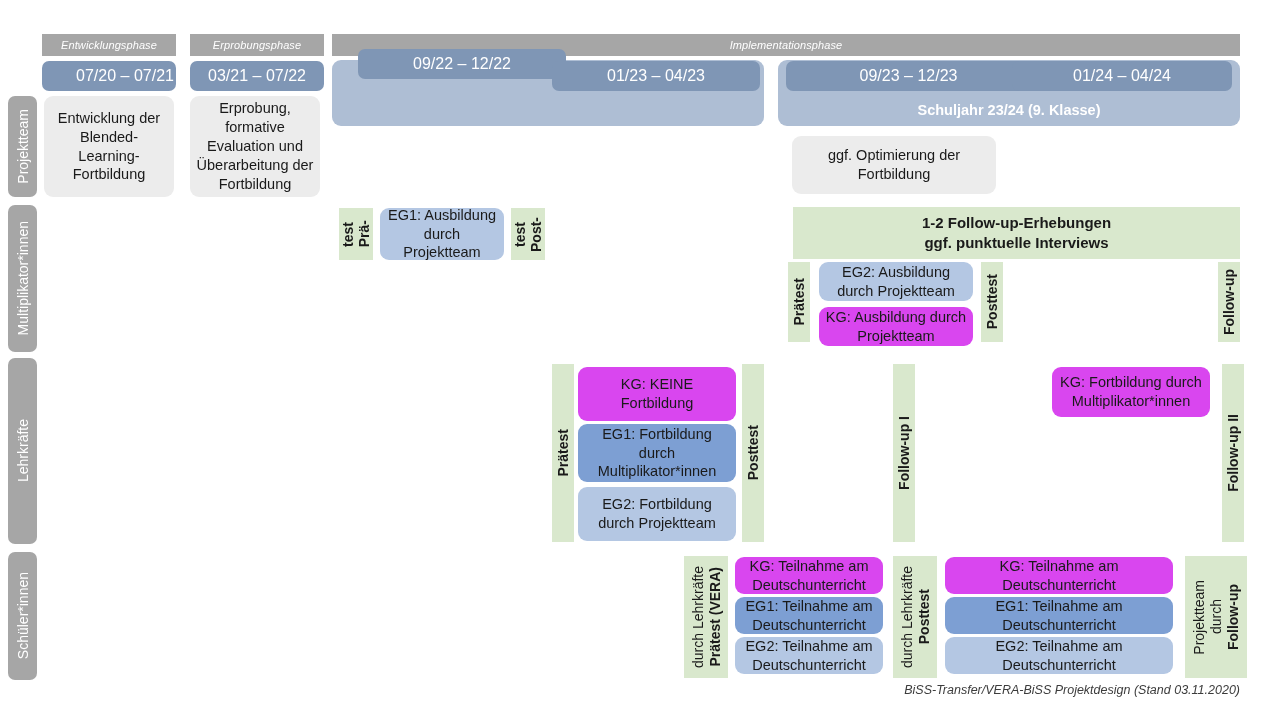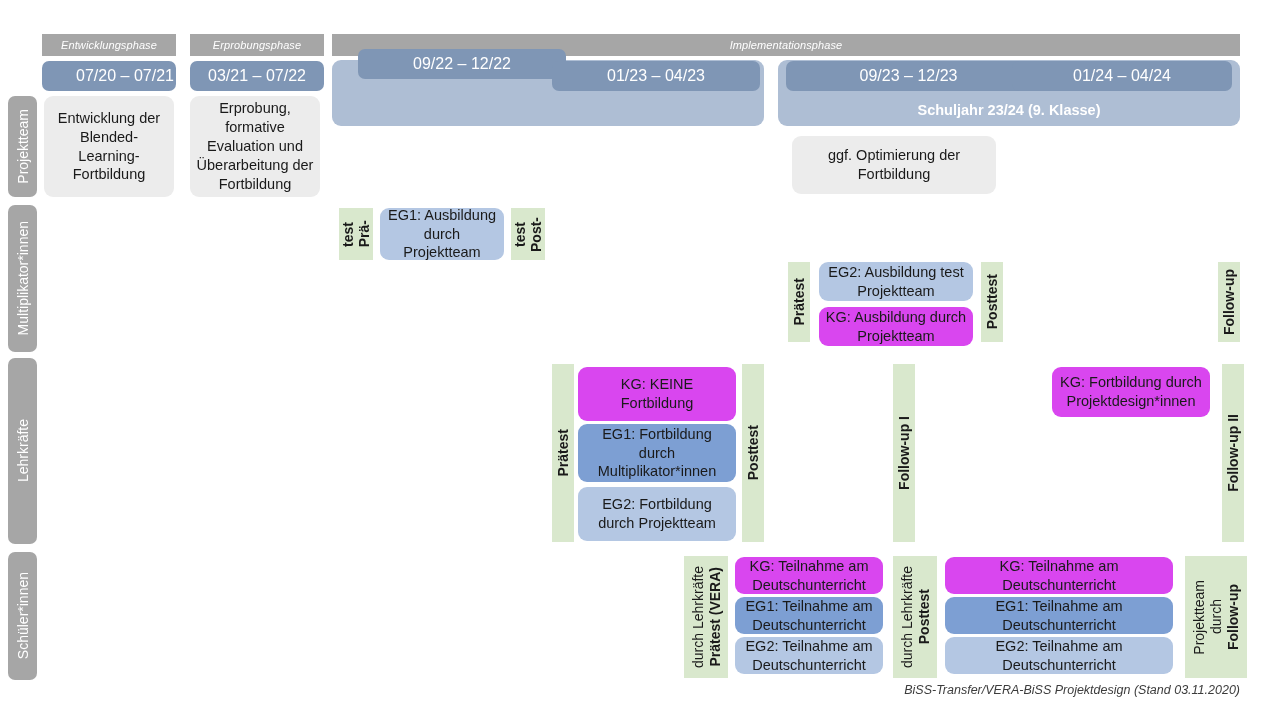--- a/index.html
+++ b/index.html
@@ -233,26 +233,32 @@
   <div class="abs blue-light" style="left:380px; top:208px; width:124px; height:52px;">
     <span>EG1: Ausbildung durch Projektteam</span>
   </div>
   <div class="abs green-bar" style="left:511px; top:208px; width:34px; height:52px;">
     <div class="twoline-v">
       <span>Post-</span>
       <span>test</span>
     </div>
   </div>
 
+  <div class="abs green-banner" style="left:793px; top:207px; width:447px; height:52px;">
+    <div>
+      <div>1-2 Follow-up-Erhebungen</div>
+      <div>ggf. punktuelle Interviews</div>
+    </div>
+  </div>
 
   <div class="abs green-bar" style="left:788px; top:262px; width:22px; height:80px;">
     <span class="vtext">Prätest</span>
   </div>
   <div class="abs blue-light" style="left:819px; top:262px; width:154px; height:39px;">
-    <span>EG2: Ausbildung test Projektteam</span>
+    <span>EG2: Ausbildung durch Projektteam</span>
   </div>
   <div class="abs gray-box dk" style="left:819px; top:307px; width:154px; height:39px;">
     <span>KG: Ausbildung durch Projektteam</span>
   </div>
   <div class="abs green-bar" style="left:981px; top:262px; width:22px; height:80px;">
     <span class="vtext">Posttest</span>
   </div>
   <div class="abs green-bar" style="left:1218px; top:262px; width:22px; height:80px;">
     <span class="vtext">Follow-up</span>
   </div>
@@ -269,21 +275,21 @@
   <div class="abs blue-light" style="left:578px; top:487px; width:158px; height:54px;">
     <span>EG2: Fortbildung durch Projektteam</span>
   </div>
   <div class="abs green-bar" style="left:742px; top:364px; width:22px; height:178px;">
     <span class="vtext">Posttest</span>
   </div>
   <div class="abs green-bar" style="left:893px; top:364px; width:22px; height:178px;">
     <span class="vtext">Follow-up I</span>
   </div>
   <div class="abs gray-box dk" style="left:1052px; top:367px; width:158px; height:50px;">
-    <span>KG: Fortbildung durch Projektdesign*innen</span>
+    <span>KG: Fortbildung durch Multiplikator*innen</span>
   </div>
   <div class="abs green-bar" style="left:1222px; top:364px; width:22px; height:178px;">
     <span class="vtext">Follow-up II</span>
   </div>
 
   <div class="abs green-bar" style="left:684px; top:556px; width:44px; height:122px;">
     <div class="vstack">
       <span class="vtext">Prätest (VERA)</span>
       <span class="vtext sub">durch Lehrkräfte</span>
     </div>

